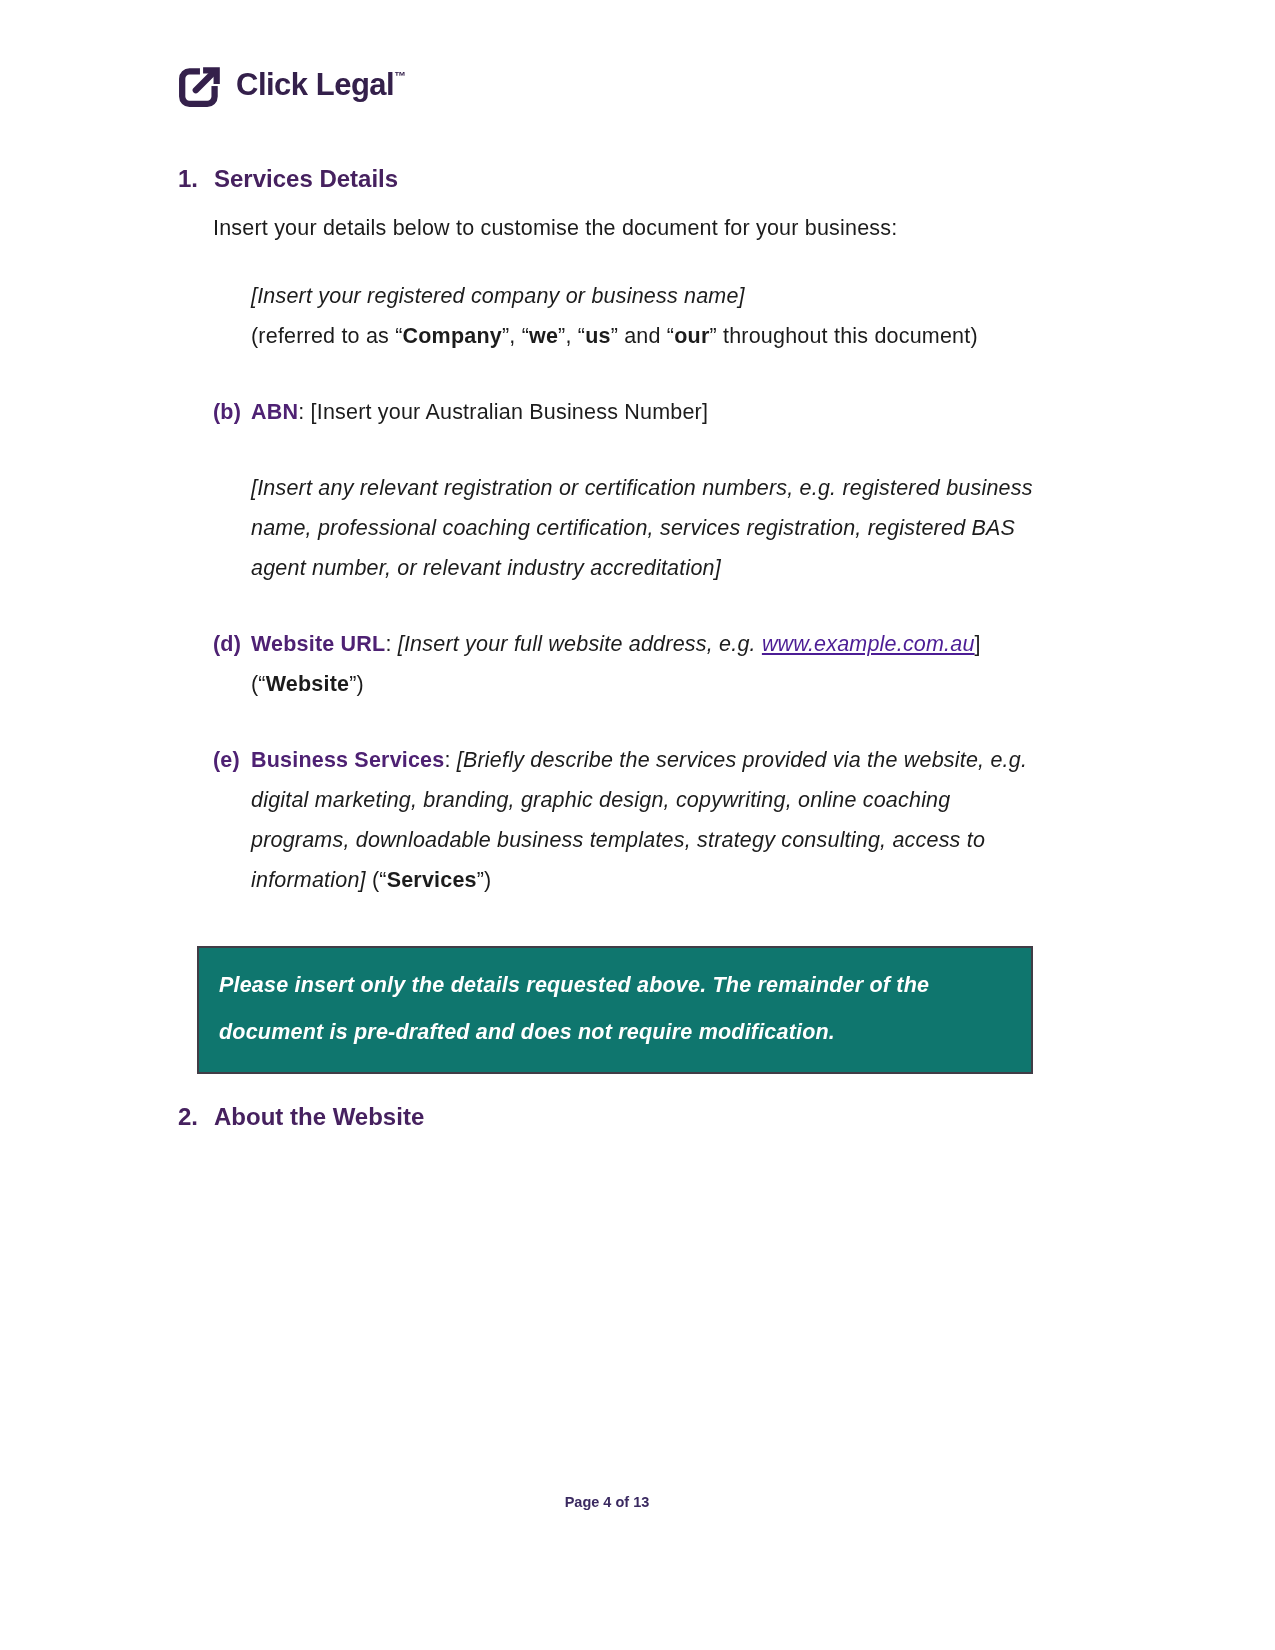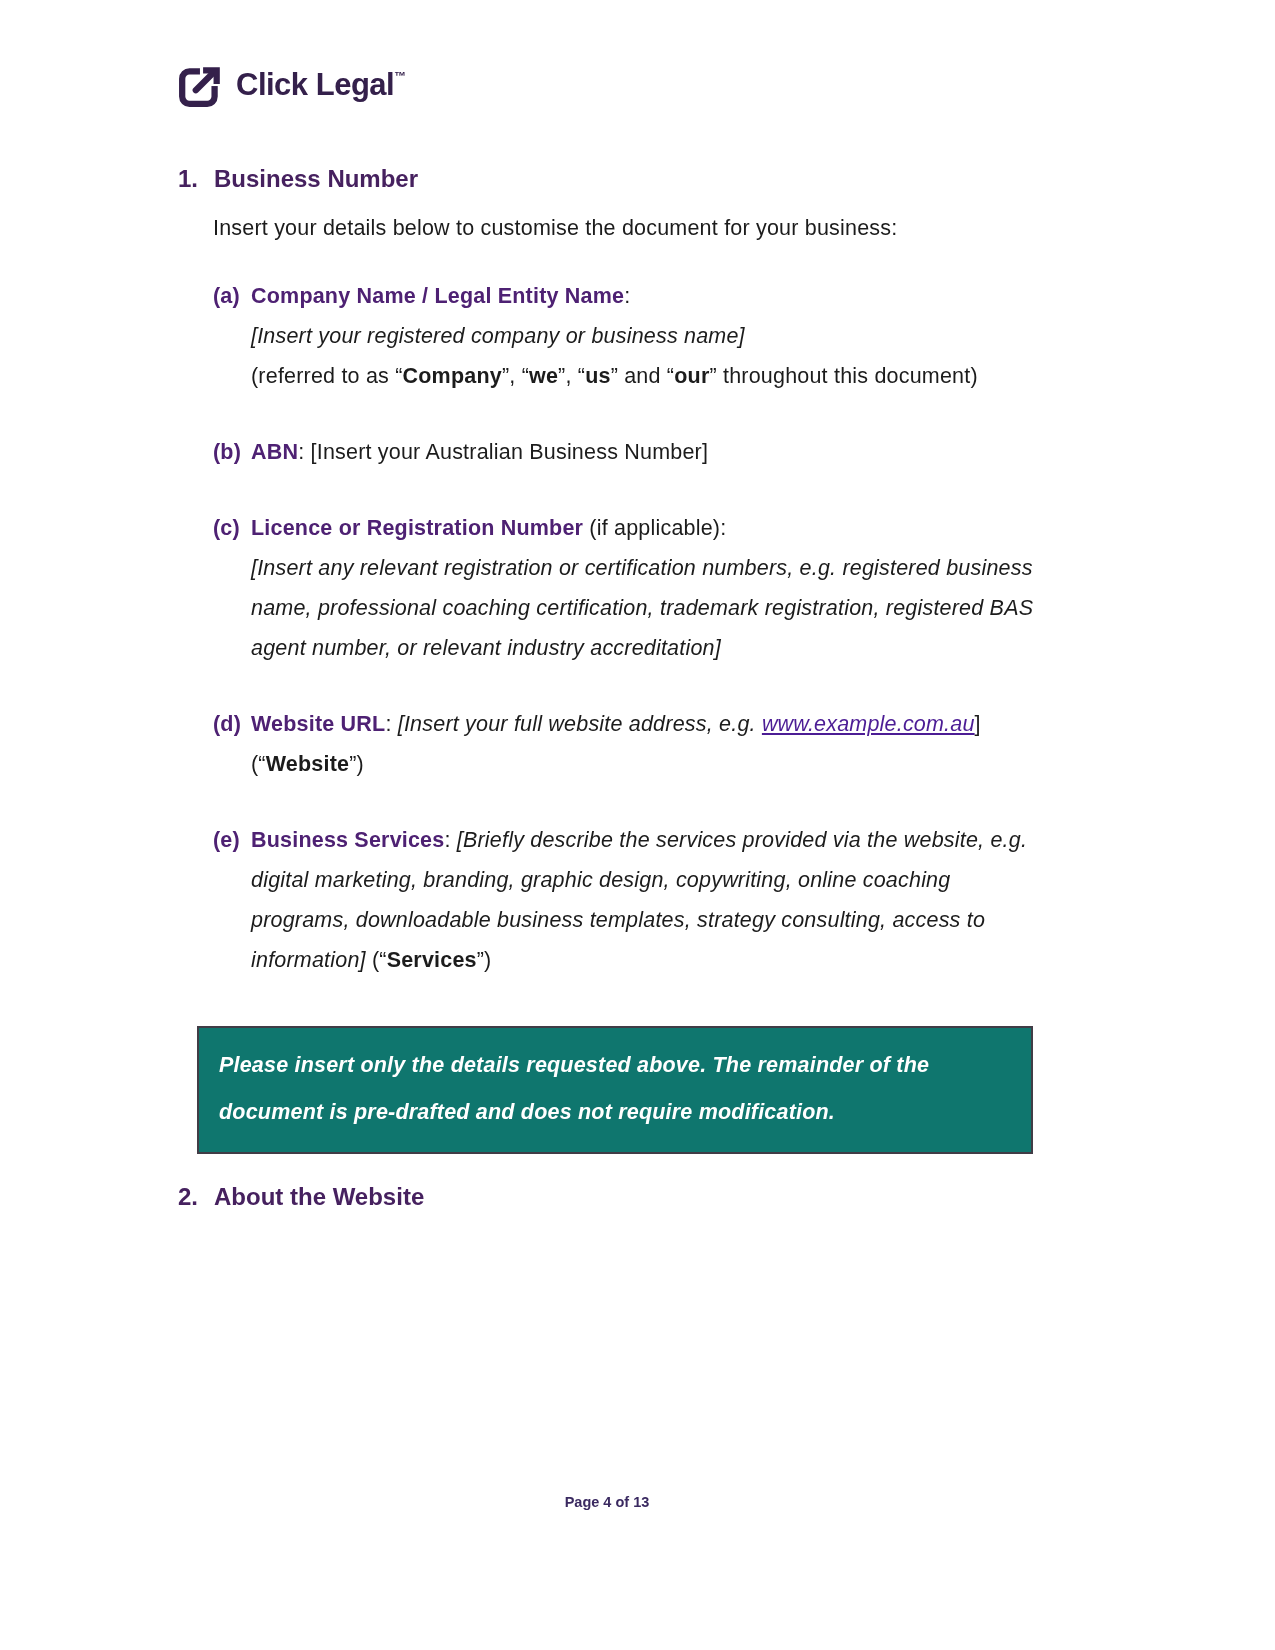--- a/index.html
+++ b/index.html
@@ -68,39 +68,37 @@
         <svg viewBox="0 0 44 44" width="46" height="46">
           <rect x="4" y="9" width="31" height="31" rx="7" fill="none" stroke="#34204b" stroke-width="6"></rect>
           <rect x="21" y="0" width="23" height="23" fill="#ffffff"></rect>
           <line x1="17" y1="27" x2="33" y2="11" stroke="#34204b" stroke-width="6" stroke-linecap="round"></line>
           <path d="M24 8 L37 8 L37 21" fill="none" stroke="#34204b" stroke-width="6" stroke-linejoin="miter"></path>
         </svg>
       </span>
       <span class="brand-wrap"><span class="brand">Click Legal</span><sup class="tm">™</sup></span>
     </div>
 
-    <div class="h-section"><span class="h-num">1.</span><span>Business Number</span></div>
+    <div class="h-section"><span class="h-num">1.</span><span>Services Details</span></div>
 
     <div class="intro">Insert your details below to customise the document for your business:</div>
 
     <div class="items">
 
       <div class="item">
-        <div class="item-first"><span class="marker">(a)</span><span class="label">Company Name / Legal Entity Name</span><span>:</span></div>
         <div class="italic">[Insert your registered company or business name]</div>
         <div><span>(referred to as “</span><span class="bold">Company</span><span>”, “</span><span class="bold">we</span><span>”, “</span><span class="bold">us</span><span>” and “</span><span class="bold">our</span><span>” throughout this document)</span></div>
       </div>
 
       <div class="item">
         <div class="item-first"><span class="marker">(b)</span><span class="label">ABN</span><span>: [Insert your Australian Business Number]</span></div>
       </div>
 
       <div class="item">
-        <div class="item-first"><span class="marker">(c)</span><span class="label">Licence or Registration Number</span><span> (if applicable):</span></div>
-        <div class="italic">[Insert any relevant registration or certification numbers, e.g. registered business name, professional coaching certification, trademark registration, registered BAS agent number, or relevant industry accreditation]</div>
+        <div class="italic">[Insert any relevant registration or certification numbers, e.g. registered business name, professional coaching certification, services registration, registered BAS agent number, or relevant industry accreditation]</div>
       </div>
 
       <div class="item">
         <div class="item-first"><span class="marker">(d)</span><span class="label">Website URL</span><span>: </span><span class="italic">[Insert your full website address, e.g. </span><a class="link">www.example.com.au</a><span>]</span><span> (“</span><span class="bold">Website</span><span>”)</span></div>
       </div>
 
       <div class="item">
         <div class="item-first"><span class="marker">(e)</span><span class="label">Business Services</span><span>: </span><span class="italic">[Briefly describe the services provided via the website, e.g. digital marketing, branding, graphic design, copywriting, online coaching programs, downloadable business templates, strategy consulting, access to information]</span><span> (“</span><span class="bold">Services</span><span>”)</span></div>
       </div>
 

